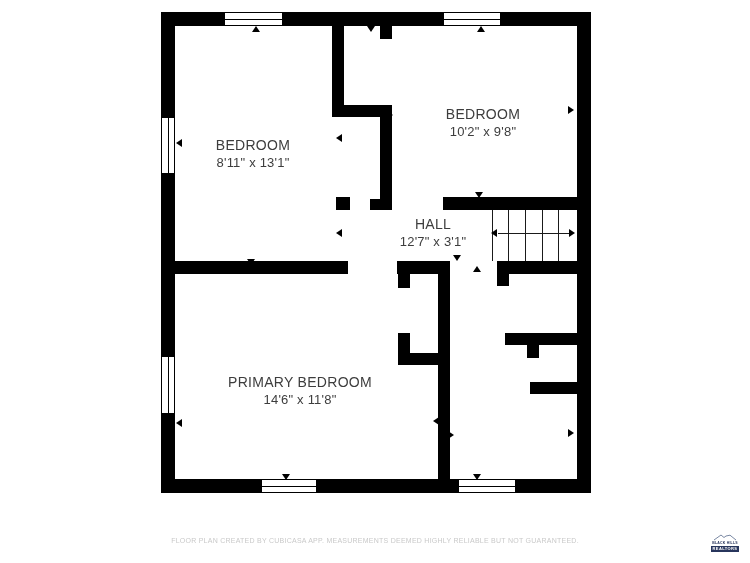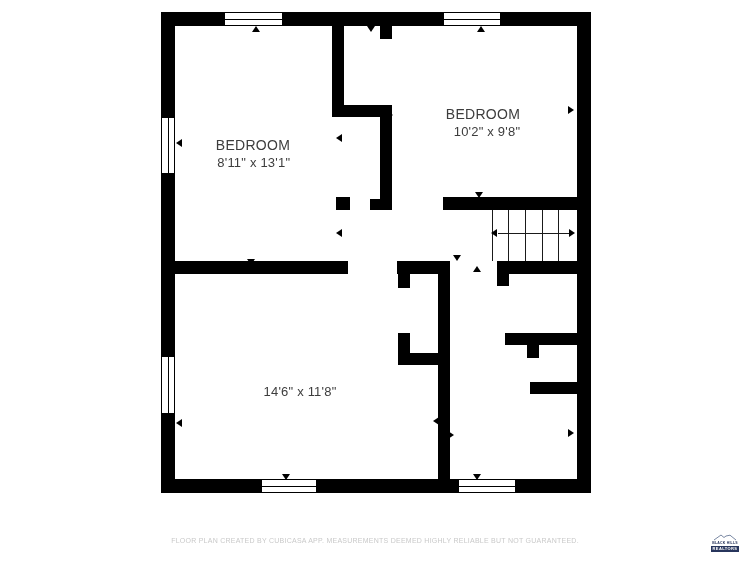--- a/index.html
+++ b/index.html
@@ -7,21 +7,21 @@
     width:750px;height:563px;position:relative;overflow:hidden;
     background:#ffffff;
     font-family:"Liberation Sans", sans-serif;
   }
   .plan{position:absolute;left:0;top:0;width:750px;height:563px;}
   .wall{position:absolute;background:var(--wall,#000);z-index:1;}
   .window{position:absolute;background:#fff;border:1px solid var(--wall,#000);box-sizing:border-box;z-index:2;}
   .window-h::after{content:"";position:absolute;left:0;right:0;top:50%;height:1px;background:var(--wall,#000);}
   .window-v::after{content:"";position:absolute;top:0;bottom:0;left:50%;width:1px;background:var(--wall,#000);}
   .room-label{
-    position:absolute;transform:translate(-50%,-50%);text-align:right;
+    position:absolute;transform:translate(-50%,-50%);text-align:center;
     color:var(--label,#3d3d3d);white-space:nowrap;z-index:3;line-height:17px;
   }
   .room-name{font-size:14px;letter-spacing:.3px;}
   .room-dims{font-size:13px;letter-spacing:.2px;}
   .stair-line{position:absolute;width:1px;top:210px;height:51px;background:#1a1a1a;z-index:1;}
   .stairs-arrow-line{position:absolute;height:1px;background:#1a1a1a;z-index:1;}
   .tri{position:absolute;width:0;height:0;z-index:2;}
   .tri-up{border-left:4px solid transparent;border-right:4px solid transparent;border-bottom:6px solid var(--wall,#000);}
   .tri-down{border-left:4px solid transparent;border-right:4px solid transparent;border-top:6px solid var(--wall,#000);}
   .tri-left{border-top:4px solid transparent;border-bottom:4px solid transparent;border-right:6px solid var(--wall,#000);}
@@ -107,21 +107,26 @@
   <div class="tri tri-right" style="left:448px;top:431px"></div>
 
   <div class="room-label" style="left:253px;top:154px">
     <div class="room-name">BEDROOM</div>
     <div class="room-dims">8'11" x 13'1"</div>
   </div>
   <div class="room-label" style="left:483px;top:123px">
     <div class="room-name">BEDROOM</div>
     <div class="room-dims">10'2" x 9'8"</div>
   </div>
+  <div class="room-label" style="left:433px;top:233px">
+    <div class="room-name">HALL</div>
+    <div class="room-dims">12'7" x 3'1"</div>
+  </div>
   <div class="room-label" style="left:300px;top:391px">
+    <div class="room-name">PRIMARY BEDROOM</div>
     <div class="room-dims">14'6" x 11'8"</div>
   </div>
 
   <div class="footer-note">FLOOR PLAN CREATED BY CUBICASA APP. MEASUREMENTS DEEMED HIGHLY RELIABLE BUT NOT GUARANTEED.</div>
 
   <div class="brand-logo">
     <svg class="mountain" width="24" height="8" viewBox="0 0 24 8">
       <polyline points="1,7 8,2 11,4.5 13,3 17,2.2 23,7" fill="none" stroke="#6b7a99" stroke-width="0.9"></polyline>
     </svg>
     <div class="brand-top">BLACK HILLS</div>

